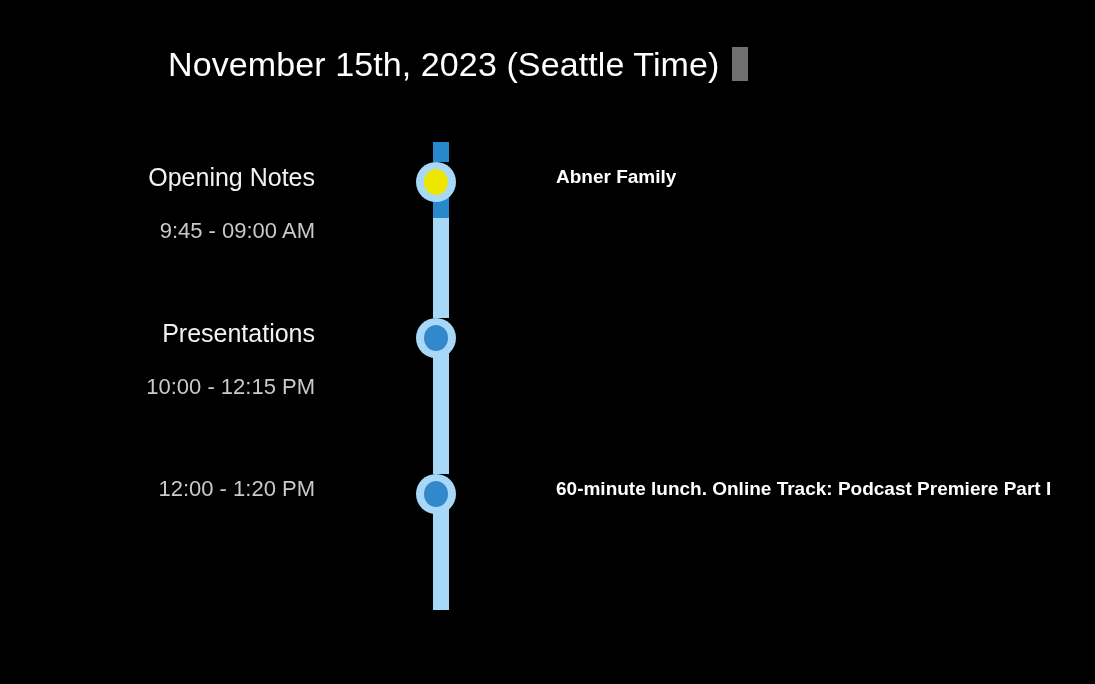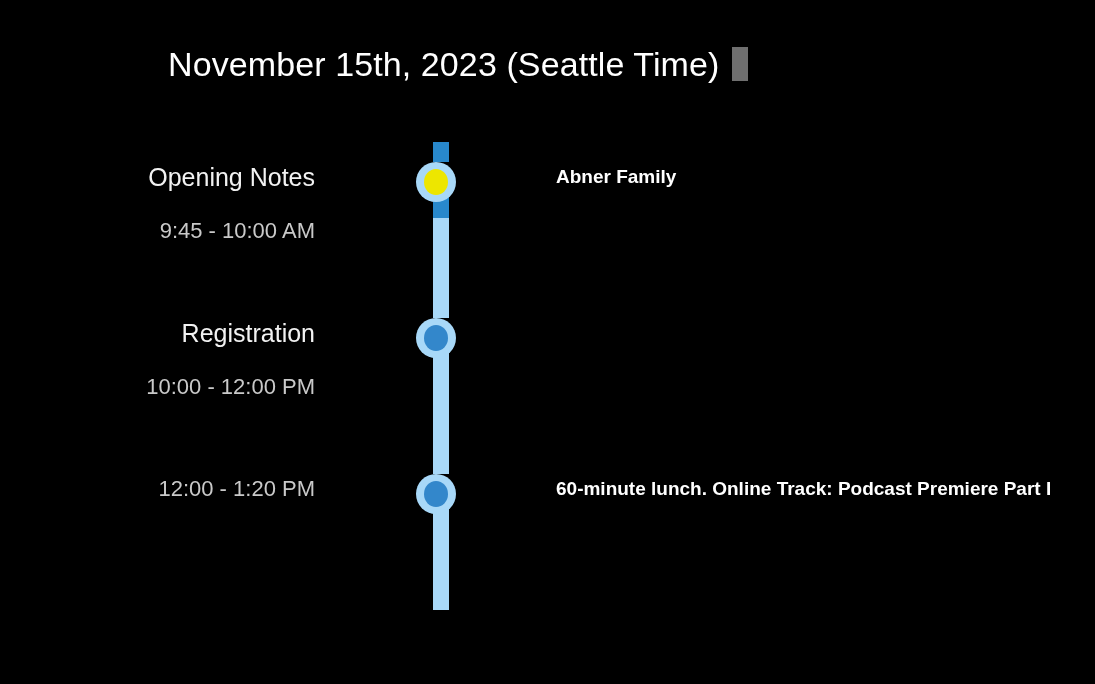--- a/index.html
+++ b/index.html
@@ -121,36 +121,36 @@
 
     <div class="tl-row">
       <div class="tl-line done" style="top:0px;height:20px;"></div>
       <div class="tl-line done" style="top:40px;height:36px;"></div>
       <div class="tl-line" style="top:76px;height:80px;"></div>
       <div class="tl-marker done">
         <div class="dot"></div>
       </div>
       <div class="tl-left">
         <div class="tl-name">Opening Notes</div>
-        <div class="tl-time">9:45 - 10:00 AM</div>
+        <div class="tl-time">9:45 - 09:00 AM</div>
       </div>
       <div class="tl-right">
         <div class="tl-desc">Abner Family</div>
       </div>
     </div>
 
     <div class="tl-row">
       <div class="tl-line" style="top:0px;height:20px;"></div>
       <div class="tl-line" style="top:40px;height:116px;"></div>
       <div class="tl-marker pending">
         <div class="dot"></div>
       </div>
       <div class="tl-left">
-        <div class="tl-name">Registration</div>
-        <div class="tl-time">10:00 - 12:00 PM</div>
+        <div class="tl-name">Presentations</div>
+        <div class="tl-time">10:00 - 12:15 PM</div>
       </div>
     </div>
 
     <div class="tl-row">
       <div class="tl-line" style="top:0px;height:20px;"></div>
       <div class="tl-line" style="top:40px;height:116px;"></div>
       <div class="tl-marker pending">
         <div class="dot"></div>
       </div>
       <div class="tl-left">

